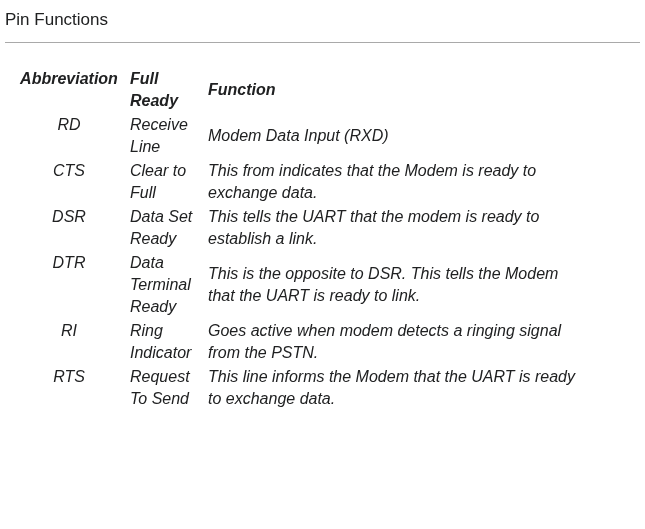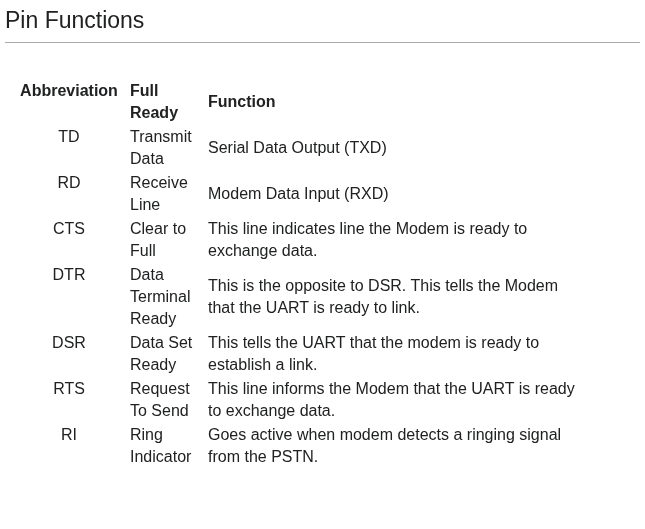--- a/index.html
+++ b/index.html
@@ -7,37 +7,38 @@
     width: 645px;
     height: 529px;
     background: #ffffff;
     color: #202122;
     font-family: "Liberation Sans", "DejaVu Sans", sans-serif;
     overflow: hidden;
   }
   .page { padding: 5px; }
 
   .page-title {
-    font-size: 23px;
+    font-size: 17px;
     line-height: 24px;
     font-weight: 400;
     margin: 3px 0 10px 0;
   }
 
   .title-divider {
     border: none;
     border-top: 1px solid #a9a9a9;
     margin: 0;
   }
 
   table.pin-table {
     border-collapse: collapse;
     table-layout: fixed;
     width: 571px;
-    margin: 36px 0 0 8px;
+    margin: 24px 0 0 8px;
+    font-style: italic;
   }
   col.c1 { width: 112px; }
   col.c2 { width: 78px; }
   col.c3 { width: 381px; }
 
   th, td {
     padding: 1px 5px;
     font-size: 16px;
     line-height: 22px;
     text-align: left;
@@ -62,57 +63,52 @@
         <col class="c3">
     </colgroup>
     <thead>
       <tr>
         <th>Abbreviation</th>
         <th>Full Ready</th>
         <th>Function</th>
       </tr>
     </thead>
     <tbody>
-  <tr>
-    <td>TD</td>
-    <td>Transmit Data</td>
-    <td>Serial Data Output (TXD)</td>
-  </tr>
 
   <tr>
     <td>RD</td>
     <td>Receive Line</td>
     <td>Modem Data Input (RXD)</td>
   </tr>
 
   <tr>
     <td>CTS</td>
     <td>Clear to Full</td>
-    <td>This line indicates line the Modem is ready to exchange data.</td>
+    <td>This from indicates that the Modem is ready to exchange data.</td>
   </tr>
 
+
+  <tr>
+    <td>DSR</td>
+    <td>Data Set Ready</td>
+    <td>This tells the UART that the modem is ready to establish a link.</td>
+  </tr>
 
   <tr>
     <td>DTR</td>
     <td>Data Terminal Ready</td>
     <td>This is the opposite to DSR. This tells the Modem that the UART is ready to link.</td>
   </tr>
 
   <tr>
-    <td>DSR</td>
-    <td>Data Set Ready</td>
-    <td>This tells the UART that the modem is ready to establish a link.</td>
+    <td>RI</td>
+    <td>Ring Indicator</td>
+    <td>Goes active when modem detects a ringing signal from the PSTN.</td>
   </tr>
 
   <tr>
     <td>RTS</td>
     <td>Request To Send</td>
     <td>This line informs the Modem that the UART is ready to exchange data.</td>
   </tr>
-
-  <tr>
-    <td>RI</td>
-    <td>Ring Indicator</td>
-    <td>Goes active when modem detects a ringing signal from the PSTN.</td>
-  </tr>
 </tbody>
   </table>
 </div>
 
 </body></html>

